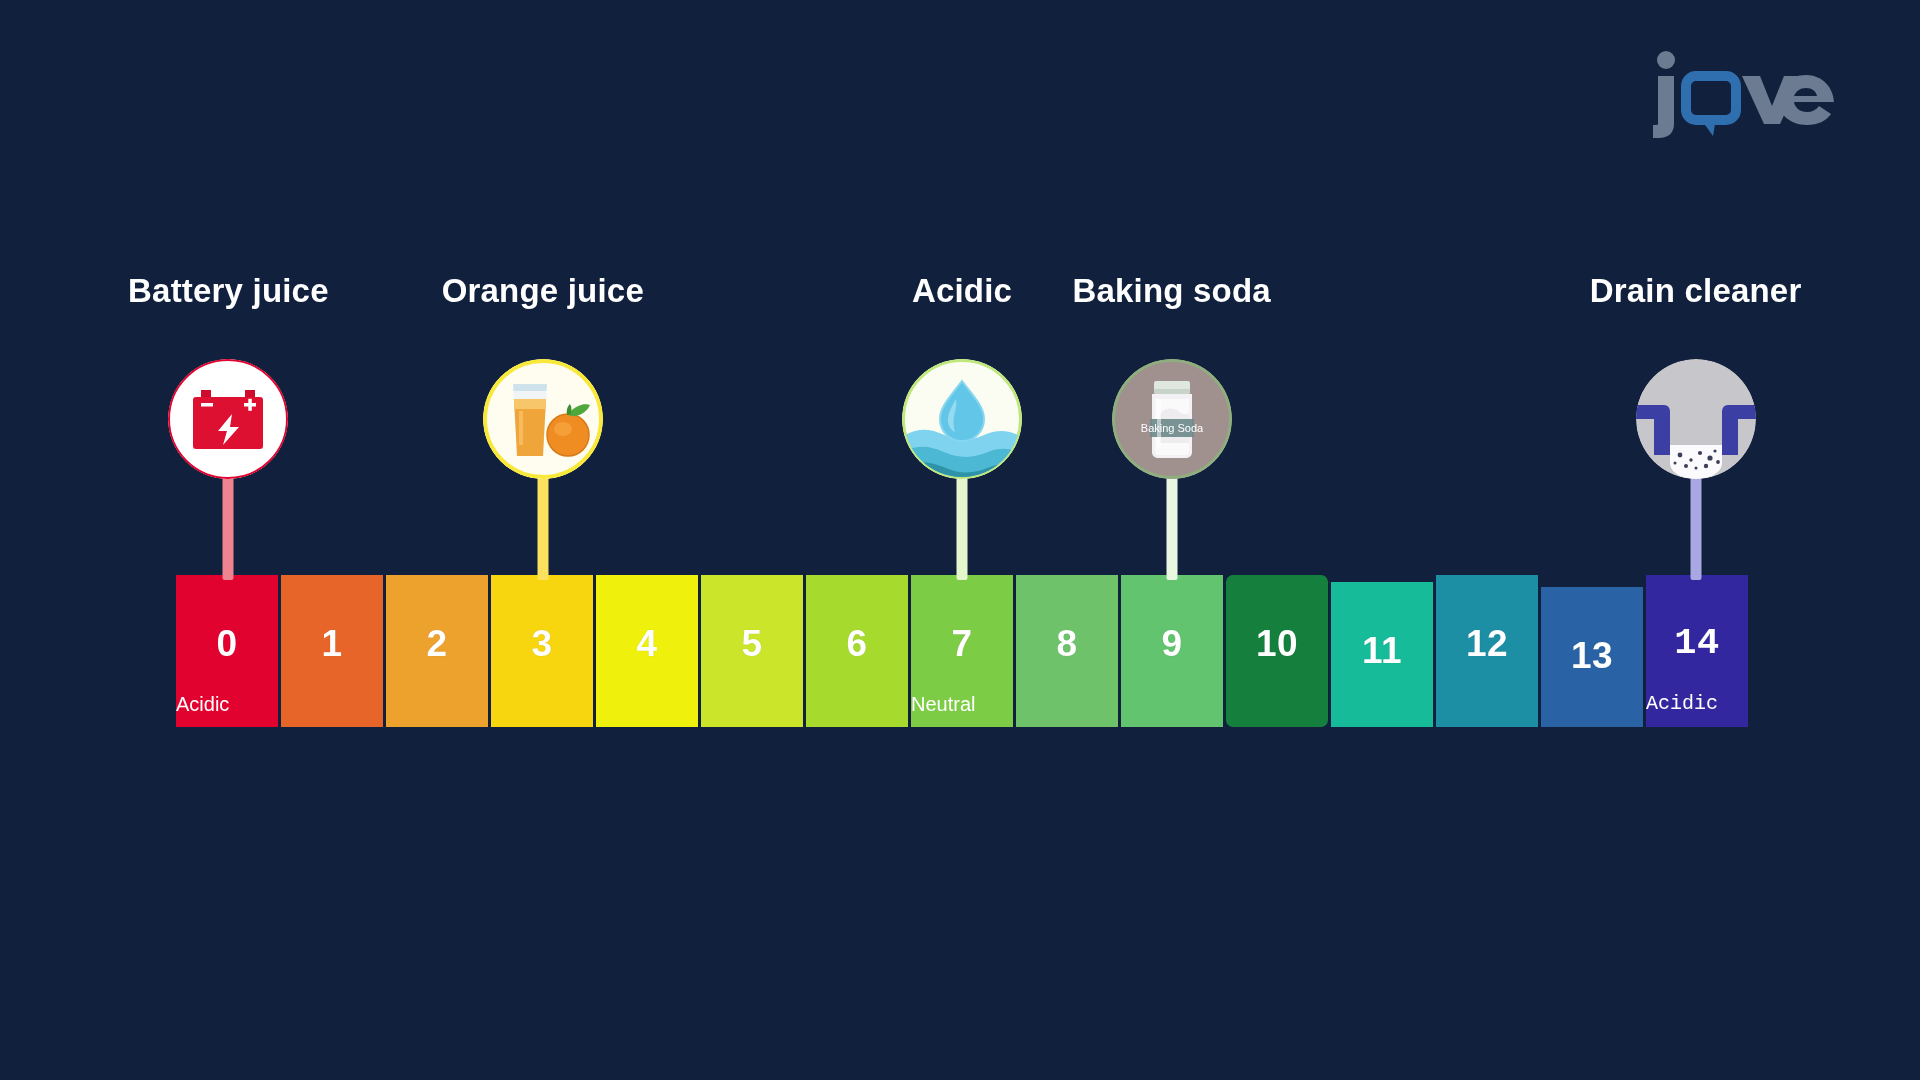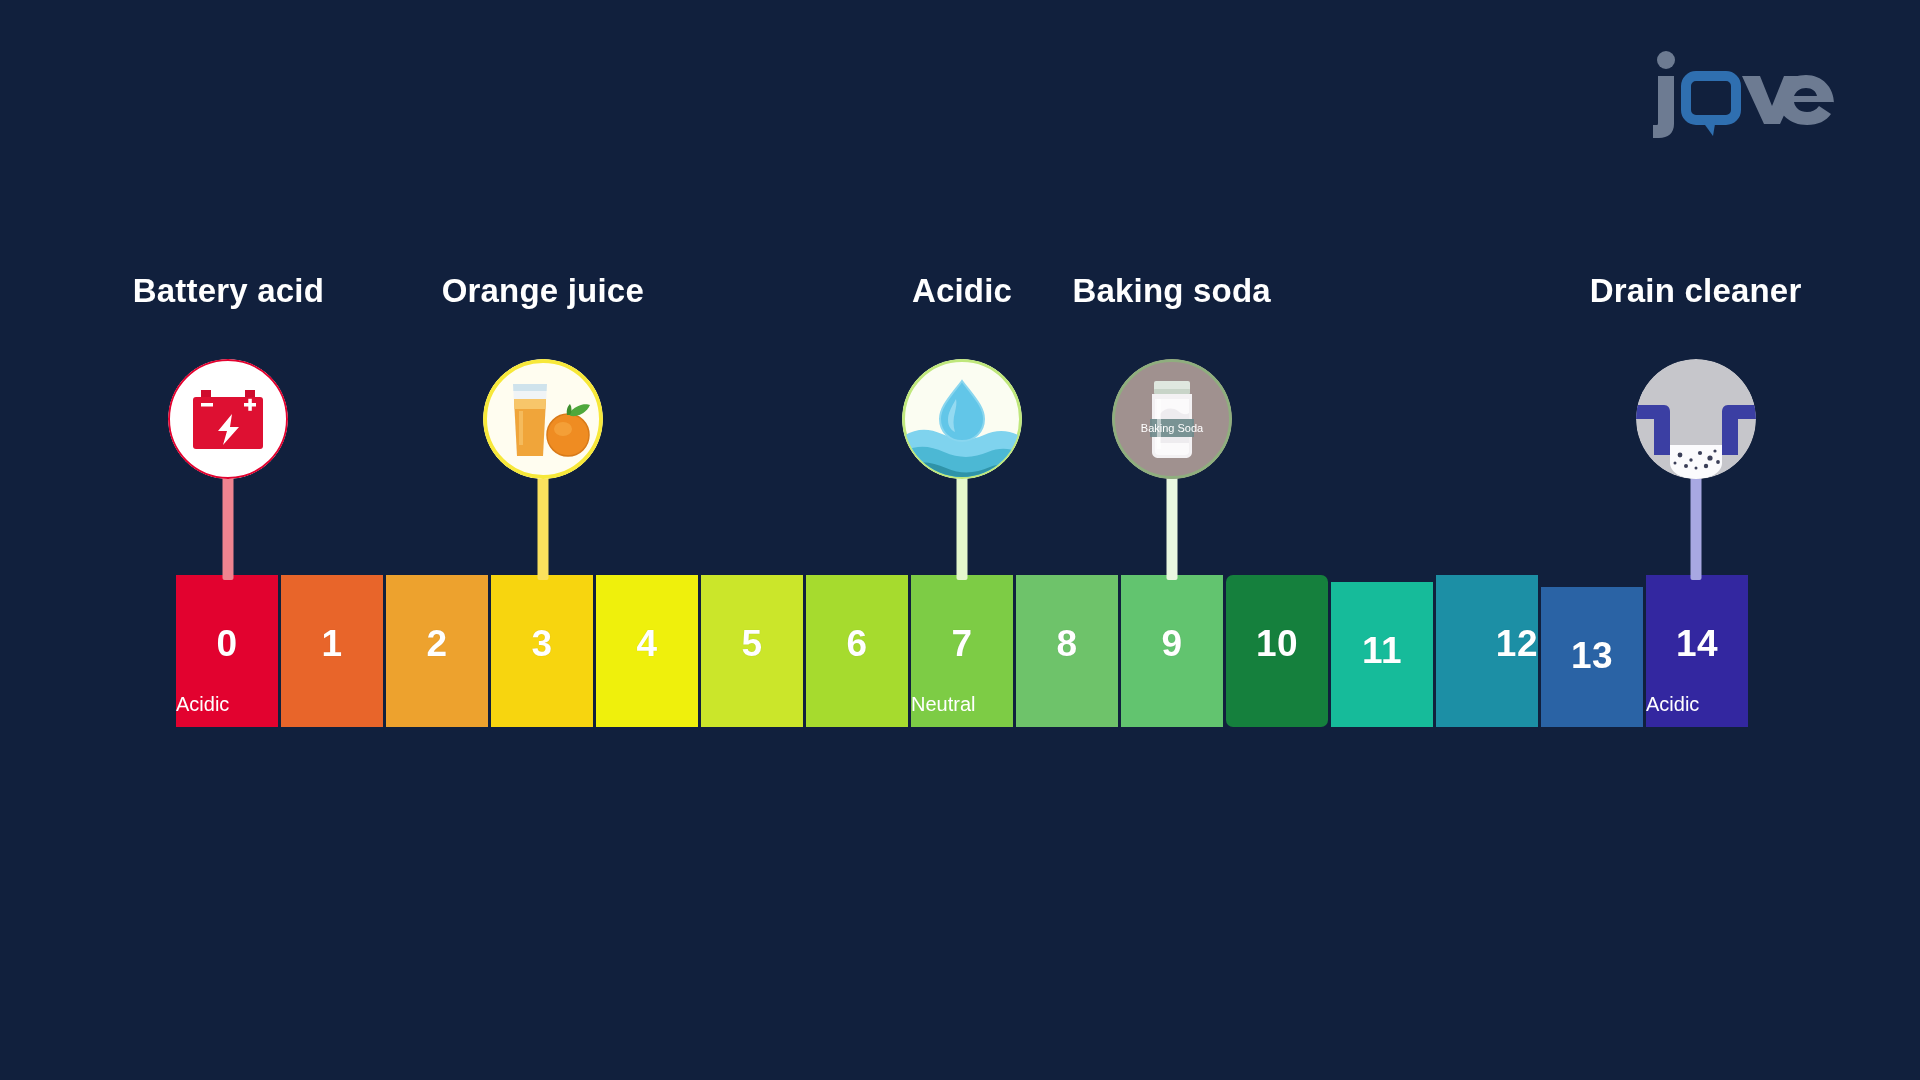--- a/index.html
+++ b/index.html
@@ -164,35 +164,35 @@
       </div>
       <div class="ph-cell" style="background: rgb(98, 196, 111);">
         <div class="ph-number">9</div>
       </div>
       <div class="ph-cell" style="background: #15803d; border-radius: 7px;">
         <div class="ph-number">10</div>
       </div>
       <div class="ph-cell" style="background: rgb(22, 187, 154); margin-top: 7px;">
         <div class="ph-number">11</div>
       </div>
-      <div class="ph-cell" style="background: rgb(28, 143, 165); align-items: flex-end;">
+      <div class="ph-cell" style="background: rgb(28, 143, 165);">
         <div class="ph-number">12</div>
       </div>
       <div class="ph-cell" style="background: rgb(42, 99, 165); margin-top: 12px;">
         <div class="ph-number">13</div>
       </div>
-      <div class="ph-cell" style="background: rgb(51, 39, 160);">
+      <div class="ph-cell" style="background: rgb(51, 39, 160); font-family: Liberation Mono, monospace;">
         <div class="ph-number">14</div>
         <div class="ph-sublabel">Acidic</div>
       </div>
     </div>
 
   <div id="markers">
       <div class="marker" style="left: 228.4px;">
-        <div class="marker-label">Battery acid</div>
+        <div class="marker-label">Battery juice</div>
         <div class="marker-stem" style="background: rgb(239, 132, 144); height: 110px;"></div>
         <div class="marker-icon">
           <svg class="icon-svg" viewBox="0 0 120 120">
       <circle cx="60" cy="60" r="60" fill="#ffffff"></circle>
       <circle cx="60" cy="60" r="59" fill="none" stroke="#e2022f" stroke-width="2"></circle>
       <rect x="33" y="31" width="10" height="9" fill="#cf0b2d"></rect>
       <rect x="77" y="31" width="10" height="9" fill="#cf0b2d"></rect>
       <rect x="25" y="38" width="70" height="52" rx="3" fill="#de1032"></rect>
       <rect x="33" y="44" width="12" height="3.5" fill="#ffffff"></rect>
       <rect x="76" y="44" width="12" height="3.5" fill="#ffffff"></rect>

